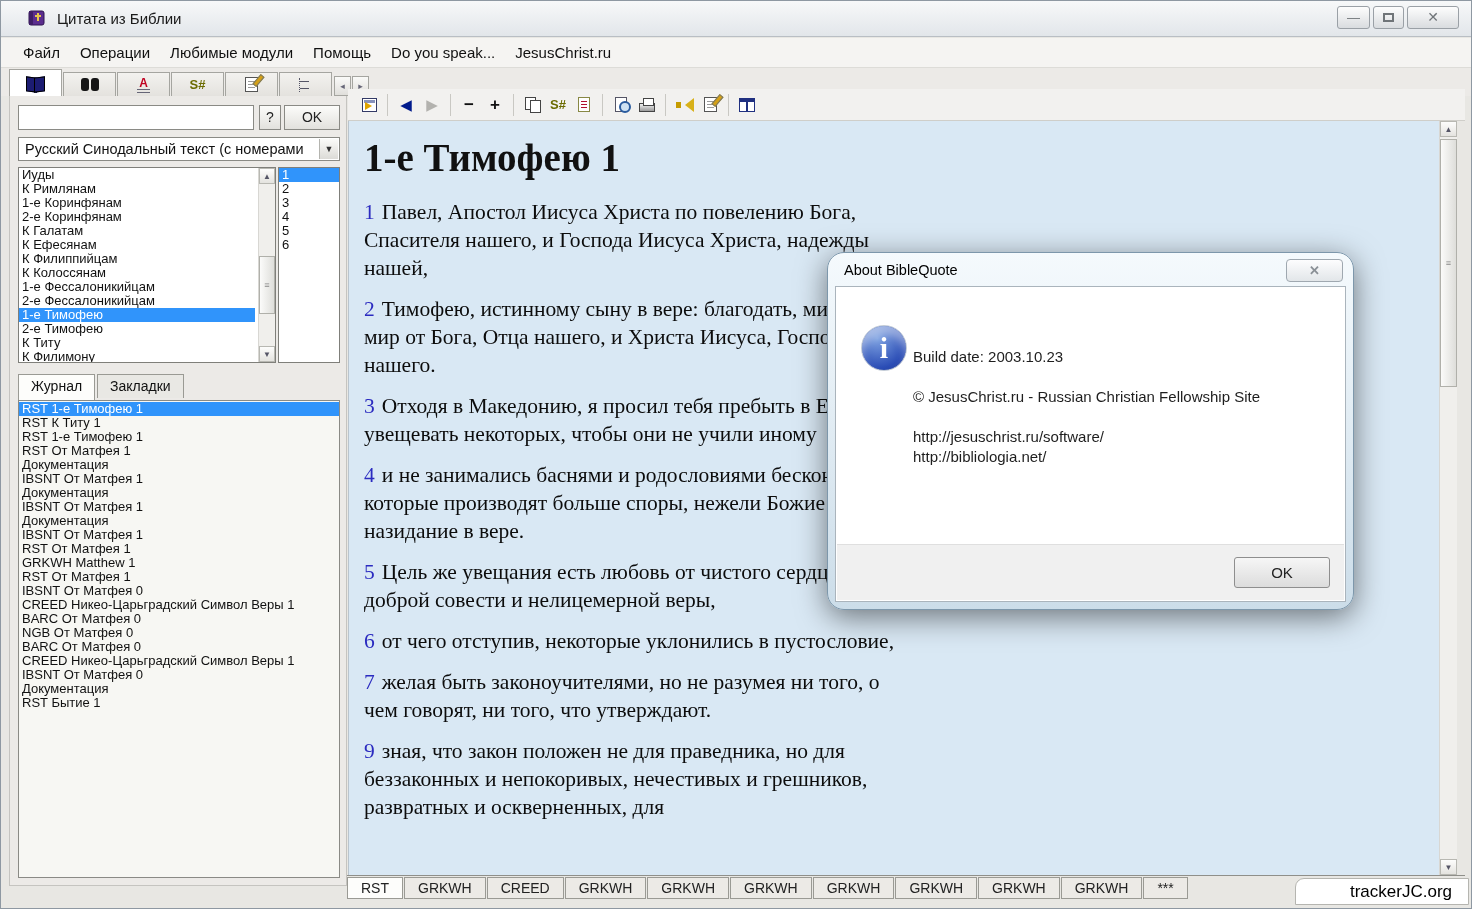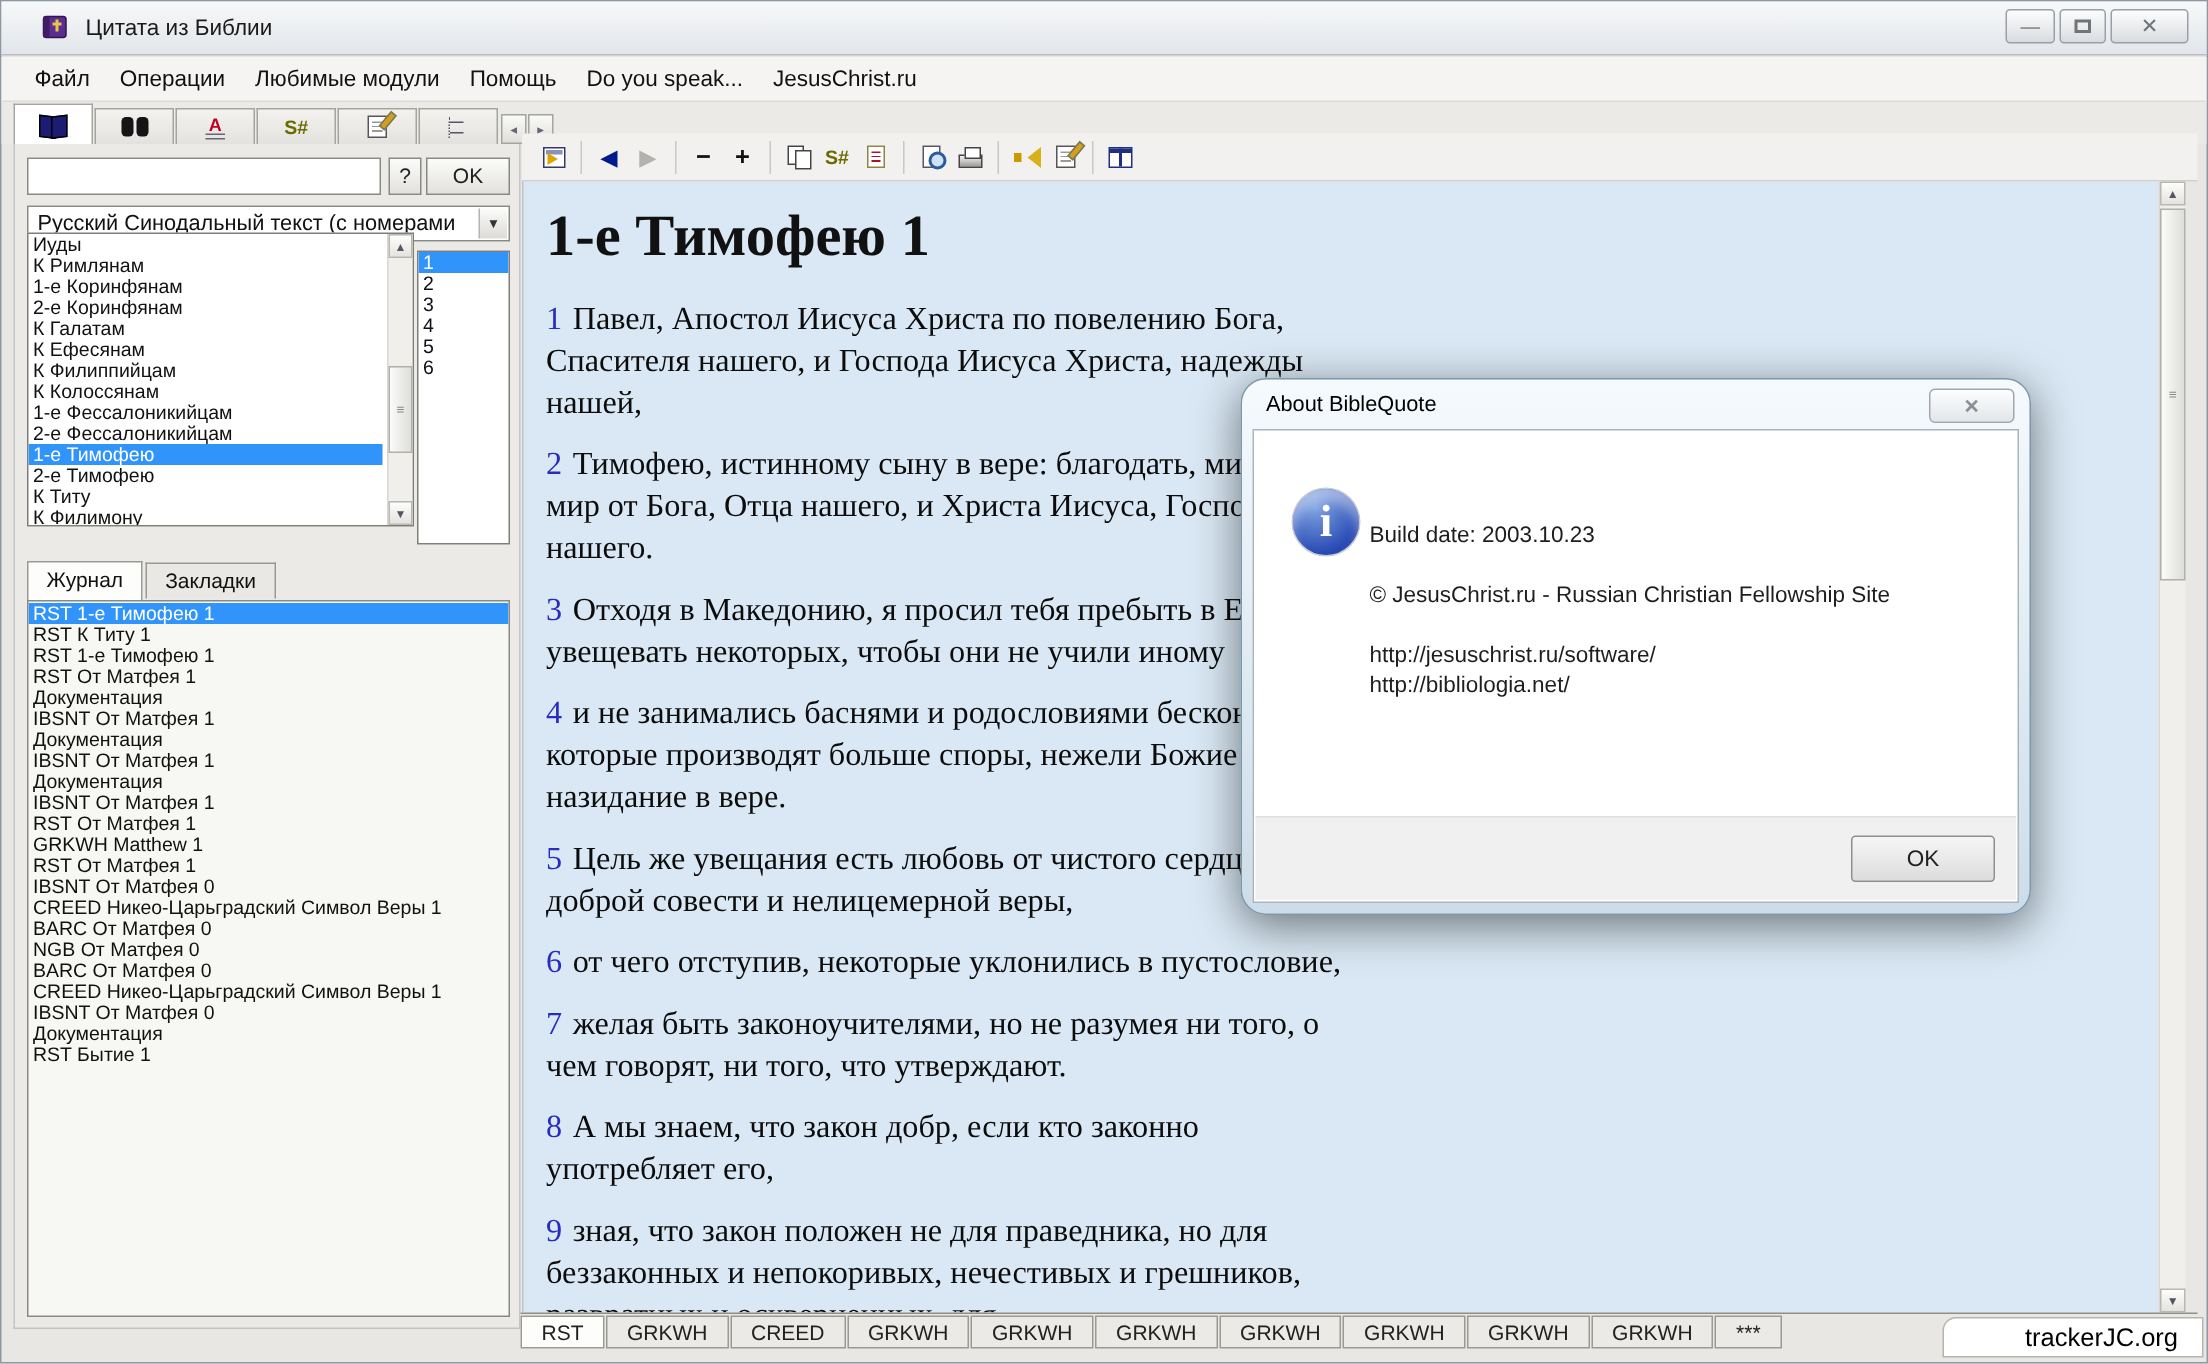--- a/index.html
+++ b/index.html
@@ -43,36 +43,36 @@
   .btn { border:1px solid #8a8a85; background:linear-gradient(#fcfcfa,#e2e1dd); font-size:14px; color:#222;
     text-align:center; cursor:default; }
   .help-btn { position:absolute; left:249px; top:9px; width:22px; height:25px; line-height:23px; }
   .ok-btn { position:absolute; left:274px; top:9px; width:56px; height:25px; line-height:23px; }
 
   .combo { position:absolute; left:8px; top:41px; width:322px; height:24px; border:1px solid #8a8a85; background:#fff; }
   .combo-text { position:absolute; left:6px; top:3px; font-size:14.5px; white-space:nowrap; overflow:hidden; width:288px; }
   .combo-arrow { position:absolute; right:1px; top:1px; bottom:1px; width:19px; background:linear-gradient(#fbfbf9,#dcdbd7);
     border-left:1px solid #b4b4af; font-size:9px; color:#333; text-align:center; line-height:21px; }
 
-  .book-list { position:absolute; left:8px; top:59px; width:258px; height:196px; border:1px solid #7f7f7a; background:#fff; overflow:hidden; }
+  .book-list { position:absolute; left:8px; top:71px; width:258px; height:196px; border:1px solid #7f7f7a; background:#fff; overflow:hidden; }
   .book-items { position:absolute; left:0; top:0; width:236px; }
   .list-row { font-size:13px; line-height:14px; height:14px; white-space:nowrap; padding-left:3px; cursor:default; }
   .sel { background:#3094fb; color:#fff; }
 
   .chapter-list { position:absolute; left:268px; top:71px; width:62px; height:196px; border:1px solid #7f7f7a; background:#fff; overflow:hidden; }
 
   .vscroll { position:absolute; background:#f0efec; border-left:1px solid #d8d7d3; }
   .bl-scroll { right:0; top:0; width:17px; height:100%; }
   .sb-btn { position:absolute; left:0; width:100%; height:16px; border:1px solid #b8b8b2;
     background:linear-gradient(#fdfdfc,#e4e3df); font-size:8px; color:#556; text-align:center; line-height:15px; }
   .sb-up { top:0; } .sb-down { bottom:0; }
   .sb-thumb { position:absolute; left:0; width:100%; border:1px solid #b0b0aa;
     background:linear-gradient(90deg,#fbfbfa,#dededa); font-size:9px; color:#888; text-align:center; display:flex; align-items:center; justify-content:center; }
 
-  .jtabs { position:absolute; left:8px; top:278px; display:flex; align-items:center; height:26px; }
+  .jtabs { position:absolute; left:8px; top:278px; display:flex; align-items:flex-start; height:26px; }
   .jtab { border:1px solid #9a9a94; border-bottom:none; background:#e9e8e4; padding:3px 12px 4px; font-size:14px; margin-right:2px; }
   .jtab.active { background:#fdfdfb; padding-bottom:6px; }
   .history-list { position:absolute; left:8px; top:304px; width:322px; height:478px; border:1px solid #8a8a85; background:#f7f7f3; overflow:hidden; padding-top:1px; }
 
   
   .main-toolbar { position:absolute; left:347px; top:88px; width:1117px; height:32px; background:#f2f1ef;
     border-bottom:1px solid #cfcec9; display:flex; align-items:center; padding-left:8px; }
   .tbtn { width:26px; height:24px; display:flex; align-items:center; justify-content:center; font-size:15px; color:#111; }
   .tsep { width:1px; height:22px; background:#c9c8c3; margin:0 5px; }
   .glyph-back { color:#001a8c; } .glyph-fwd { color:#b3b2ae; }
@@ -350,23 +350,20 @@
         <div class="verse">
           <span class="vnum">5</span><span>Цель же увещания есть любовь от чистого сердца и доброй совести и нелицемерной веры,</span>
         </div>
         <div class="verse">
           <span class="vnum">6</span><span>от чего отступив, некоторые уклонились в пустословие,</span>
         </div>
         <div class="verse">
           <span class="vnum">7</span><span>желая быть законоучителями, но не разумея ни того, о чем говорят, ни того, что утверждают.</span>
         </div>
         <div class="verse">
-          <span class="vnum">8</span><span>А мы знаем, что закон добр, если кто законно употребляет его,</span>
-        </div>
-        <div class="verse">
           <span class="vnum">9</span><span>зная, что закон положен не для праведника, но для беззаконных и непокоривых, нечестивых и грешников, развратных и оскверненных, для</span>
         </div>
       </div>
   </div>
 
   <div class="main-scroll">
     <div class="sb-btn sb-up">▲</div>
     <div class="sb-thumb" style="top:18px;height:248px;">
         <span>≡</span>
       </div>

